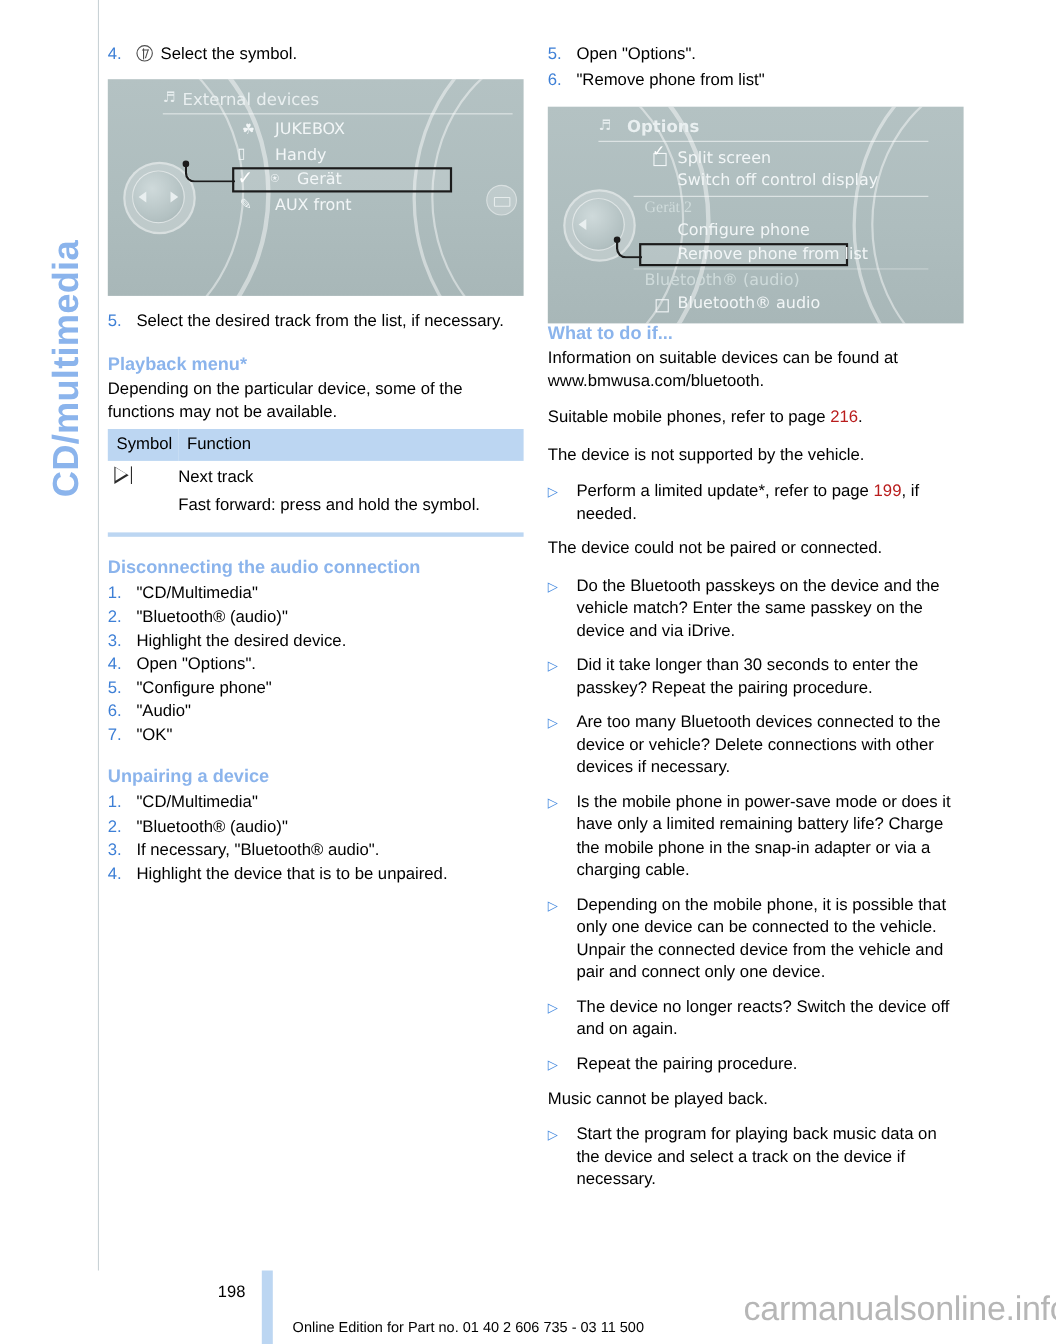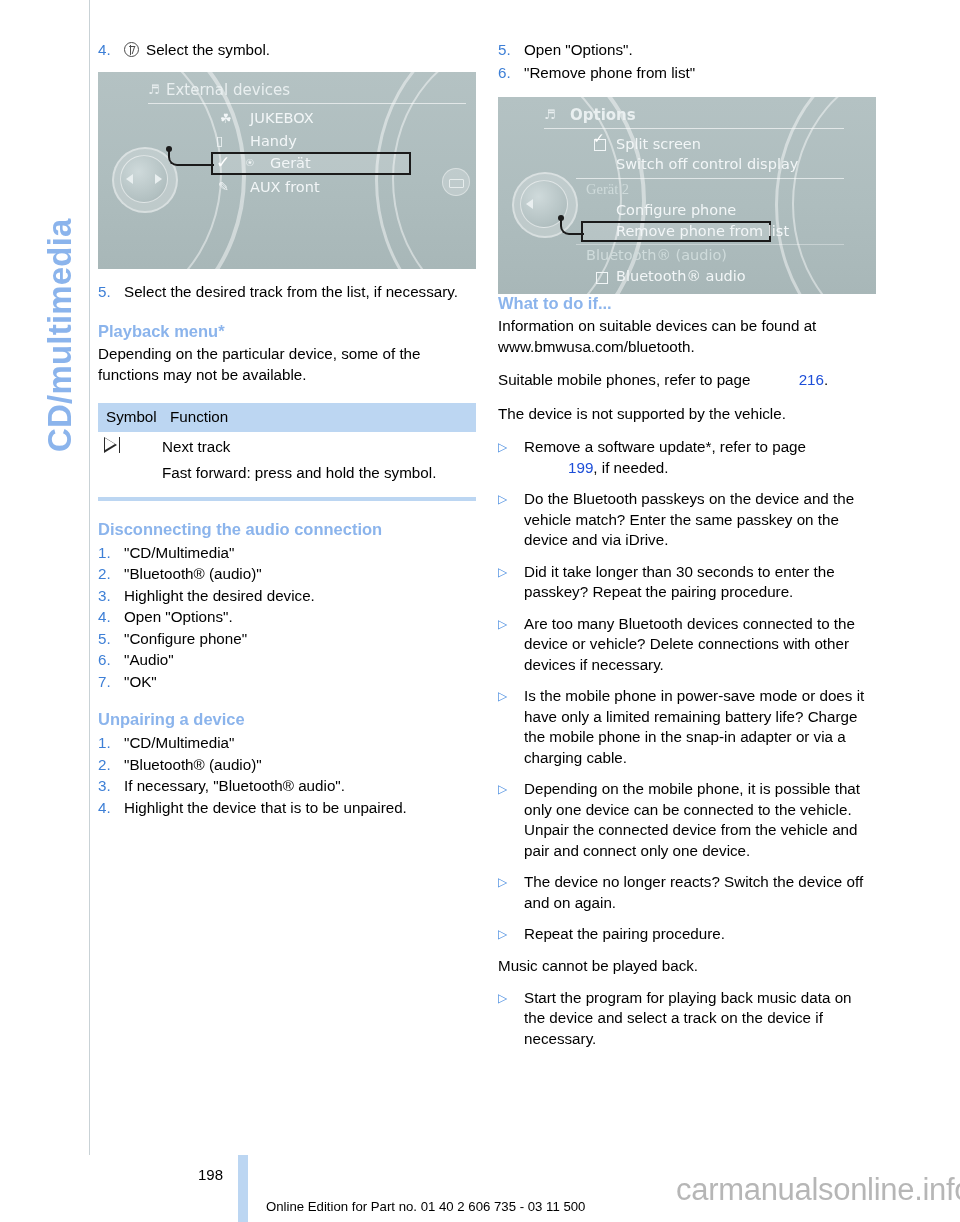--- a/index.html
+++ b/index.html
@@ -234,22 +234,22 @@
     font-size: 16.5px;
     font-weight: bold;
     color: #8bb4ec;
     margin: 0 0 3px 0;
   }
   p.para {
     font-size: 15.2px;
     line-height: 20.5px;
     margin: 0 0 13px 0;
   }
-  p.para.tight { margin-bottom: 18px; }
-  .blue-num { color: #1d4ed8; margin-left: 44px; }
+  p.para.tight { margin-bottom: 5px; }
+  .blue-num { color: #b91c1c; }
 
   
   table.sym {
     width: 378px;
     border-collapse: collapse;
     font-size: 15.2px;
     line-height: 20.5px;
   }
   table.sym th {
     background: #bcd6f2;
@@ -566,24 +566,25 @@
 
   <p class="para">
     <span>Suitable mobile phones, refer to page </span><span class="blue-num">216</span><span>.</span>
   </p>
 
   <p class="para">The device is not supported by the vehicle.</p>
 
   <ul class="tri">
     <li>
       <span class="b">▷</span>
-      <span class="t"><span>Remove a software update*, refer to page </span><span class="blue-num">199</span><span>, if needed.</span></span>
+      <span class="t"><span>Perform a limited update*, refer to page </span><span class="blue-num">199</span><span>, if needed.</span></span>
     </li>
   </ul>
 
+  <p class="para" style="margin-top:2px;">The device could not be paired or connected.</p>
 
   <ul class="tri">
     <li>
         <span class="b">▷</span>
         <span class="t">Do the Bluetooth passkeys on the device and the vehicle match? Enter the same passkey on the device and via iDrive.</span>
       </li>
     <li>
         <span class="b">▷</span>
         <span class="t">Did it take longer than 30 seconds to enter the passkey? Repeat the pairing procedure.</span>
       </li>

